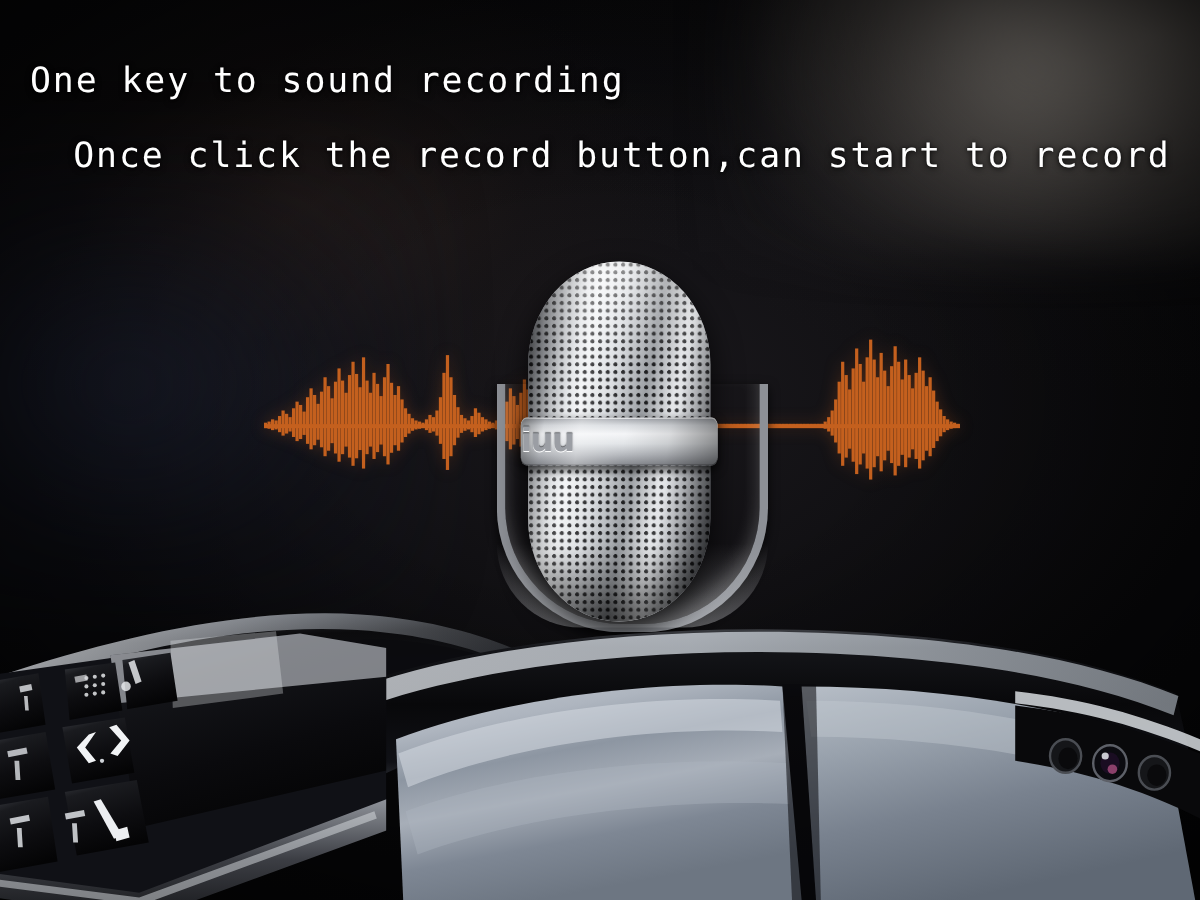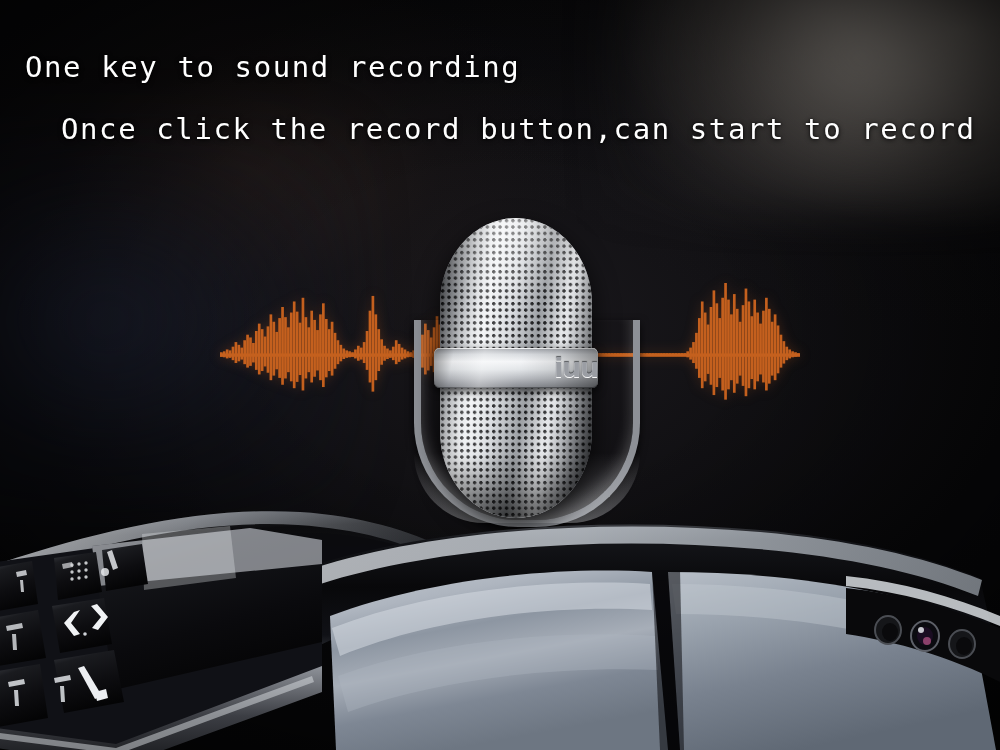--- a/index.html
+++ b/index.html
@@ -136,21 +136,21 @@
     position: absolute;
     left: 34px; top: 148px;
     width: 164px; height: 40px;
     border-radius: 5px / 7px;
     background: linear-gradient(180deg,
       #9fa2a8 0%, #d9dce0 16%, #f4f5f7 34%, #e2e5e8 54%,
       #b9bcc1 76%, #85888e 100%);
     box-shadow: 0 3px 8px rgba(0,0,0,0.72),
                 inset 0 1px 0 rgba(255,255,255,0.85),
                 inset 0 -1px 0 rgba(0,0,0,0.35);
-    display: flex; align-items: center; justify-content: flex-end;
+    display: flex; align-items: center; justify-content: flex-start;
     overflow: hidden;
   }
   .mic-band::after {
     content: ""; position: absolute; inset: 0;
     background: linear-gradient(100deg,
       rgba(0,0,0,0.40) 0%, rgba(0,0,0,0.05) 12%, rgba(255,255,255,0.30) 30%,
       rgba(255,255,255,0) 52%, rgba(0,0,0,0.10) 74%, rgba(0,0,0,0.42) 100%);
     pointer-events: none;
   }
   .mic-logo {

